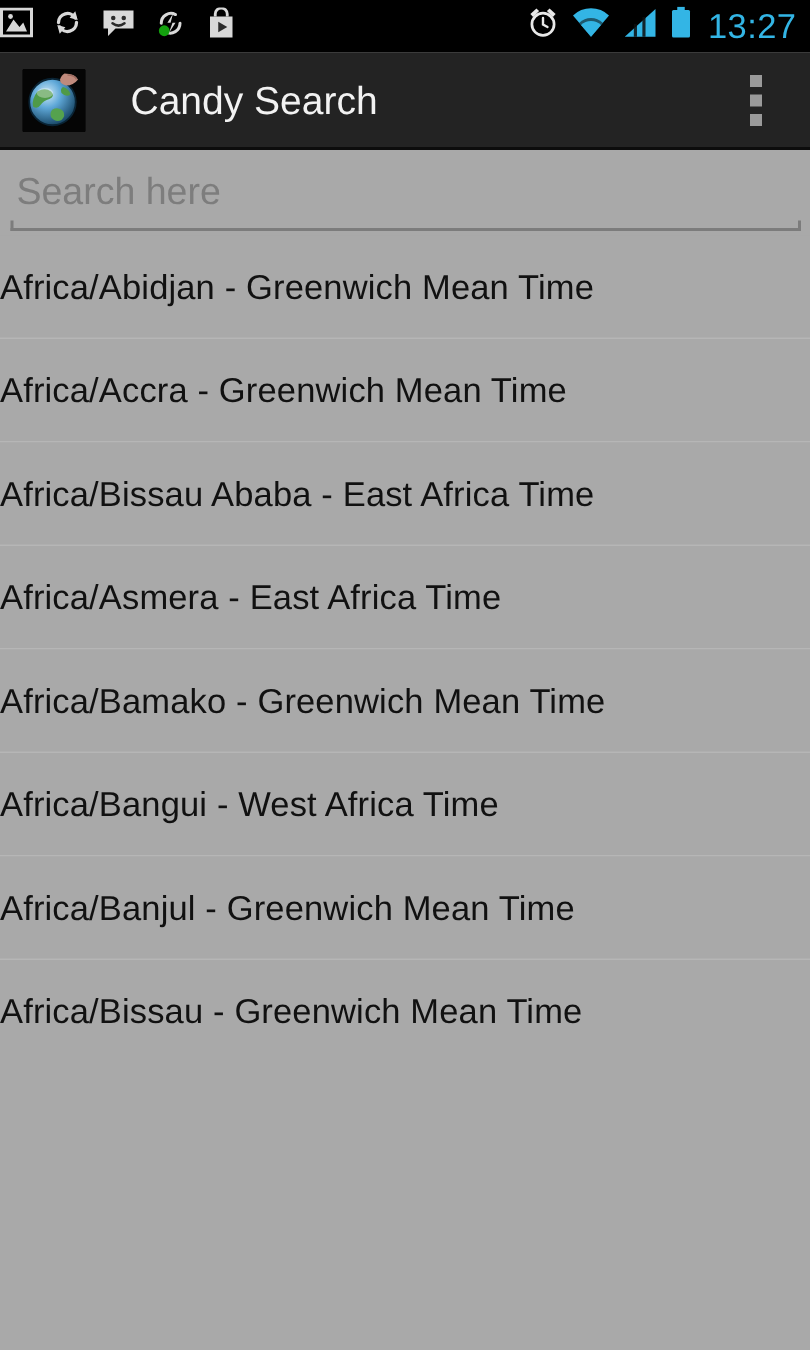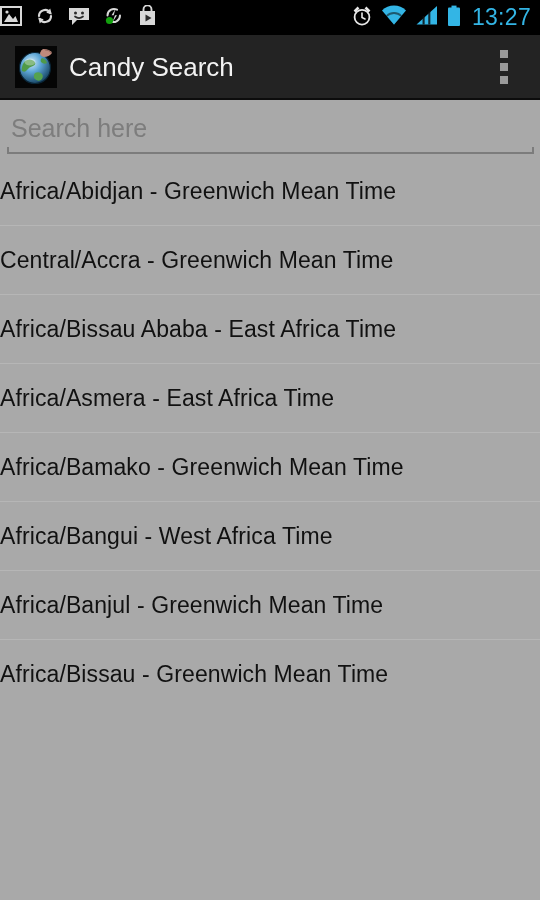--- a/index.html
+++ b/index.html
@@ -33,21 +33,21 @@
     border-bottom:2px solid #0c0c0c;
     display:flex; align-items:center;
   }
   .app-logo{
     width:42px; height:42px; margin-left:15px;
     background:#050505; border-radius:1px;
     position:relative; overflow:hidden; flex:none;
   }
   .app-logo svg{ position:absolute; top:0; left:0; }
   .app-title{
-    color:#f2f2f2; font-size:26px; margin-left:12px;
+    color:#f2f2f2; font-size:26px; margin-left:30px;
     font-weight:400; line-height:1; white-space:nowrap;
   }
   .overflow-menu{
     margin-left:auto; margin-right:22px;
     display:flex; flex-direction:column; gap:5px;
     padding:8px 10px; cursor:pointer;
   }
   .overflow-menu i{
     display:block; width:8px; height:8px; background:#9a9a9a;
   }
@@ -215,21 +215,21 @@
     <input class="search-input" type="text" placeholder="Search here" style="">
     <div class="search-underline"></div>
   </div>
 
   <div class="tz-list">
 
     <div class="tz-row">
       <span class="tz-label">Africa/Abidjan - Greenwich Mean Time</span>
     </div>
     <div class="tz-row">
-      <span class="tz-label">Central/Accra - Greenwich Mean Time</span>
+      <span class="tz-label">Africa/Accra - Greenwich Mean Time</span>
     </div>
     <div class="tz-row">
       <span class="tz-label">Africa/Bissau Ababa - East Africa Time</span>
     </div>
     <div class="tz-row">
       <span class="tz-label">Africa/Asmera - East Africa Time</span>
     </div>
     <div class="tz-row">
       <span class="tz-label">Africa/Bamako - Greenwich Mean Time</span>
     </div>

